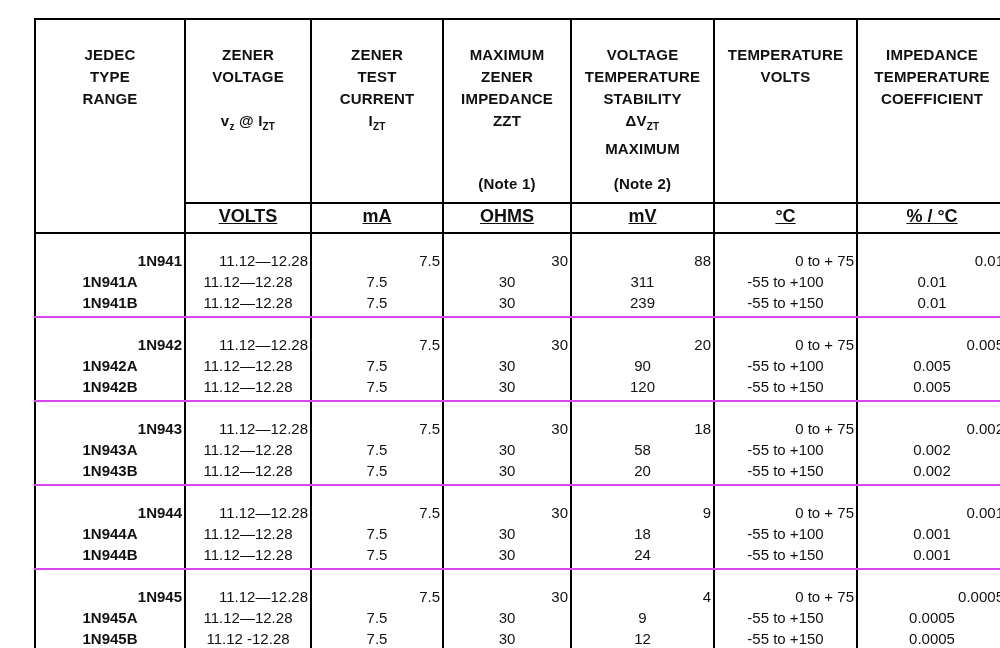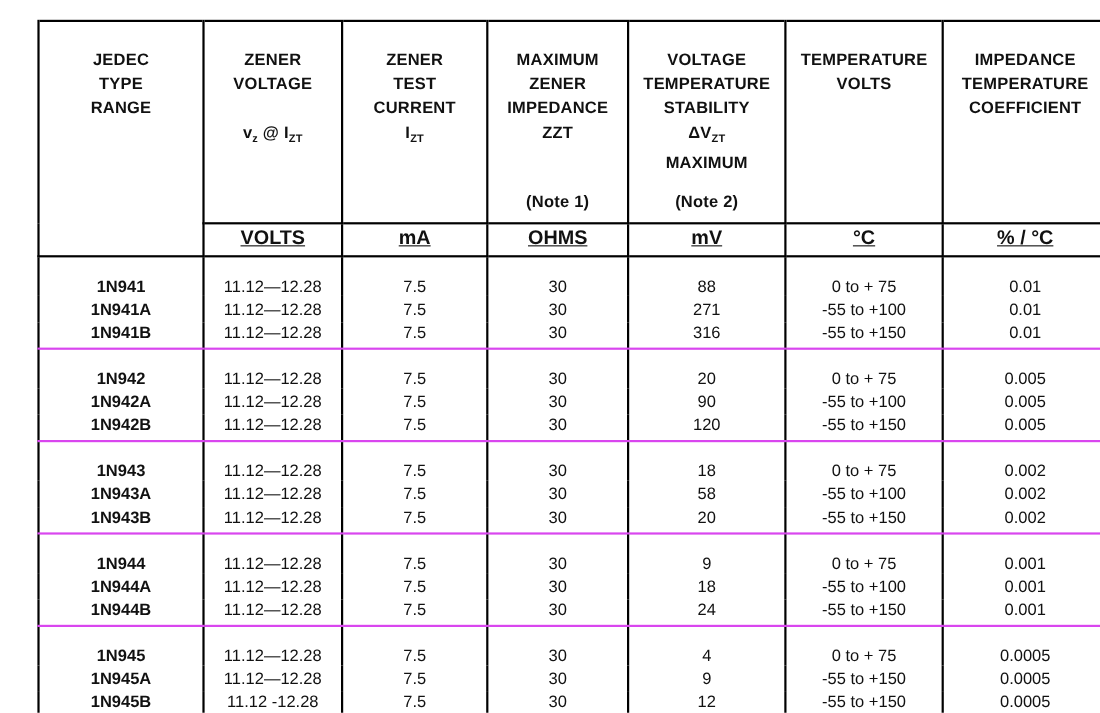--- a/index.html
+++ b/index.html
@@ -48,21 +48,21 @@
     text-decoration: underline;
   }
 
   tbody.group td {
     font-size: 15px;
     height: 24px;
     line-height: 17px;
     vertical-align: middle;
     padding: 0 2px;
   }
-  tbody.group tr:first-child td { padding-top: 18px; }
+  tbody.group tr:first-child td { padding-top: 18px; text-align: right; }
   tbody.group tr:last-child td { border-bottom: 2px solid #d946ef; padding-bottom: 4px; }
   td.col-0 { font-weight: bold; }
 </style>
 </head>
 <body>
 
 <div class="page">
   <table class="spec" id="spec-table">
     <colgroup>
       <col style="width:150px">
@@ -148,30 +148,30 @@
           <td class="col-3">30</td>
           <td class="col-4">88</td>
           <td class="col-5">0 to + 75</td>
           <td class="col-6">0.01</td>
         </tr>
         <tr>
           <td class="col-0">1N941A</td>
           <td class="col-1">11.12—12.28</td>
           <td class="col-2">7.5</td>
           <td class="col-3">30</td>
-          <td class="col-4">271</td>
+          <td class="col-4">311</td>
           <td class="col-5">-55 to +100</td>
           <td class="col-6">0.01</td>
         </tr>
         <tr>
           <td class="col-0">1N941B</td>
           <td class="col-1">11.12—12.28</td>
           <td class="col-2">7.5</td>
           <td class="col-3">30</td>
-          <td class="col-4">316</td>
+          <td class="col-4">239</td>
           <td class="col-5">-55 to +150</td>
           <td class="col-6">0.01</td>
         </tr>
       </tbody>
       <tbody class="group">
         <tr>
           <td class="col-0">1N942</td>
           <td class="col-1">11.12—12.28</td>
           <td class="col-2">7.5</td>
           <td class="col-3">30</td>

